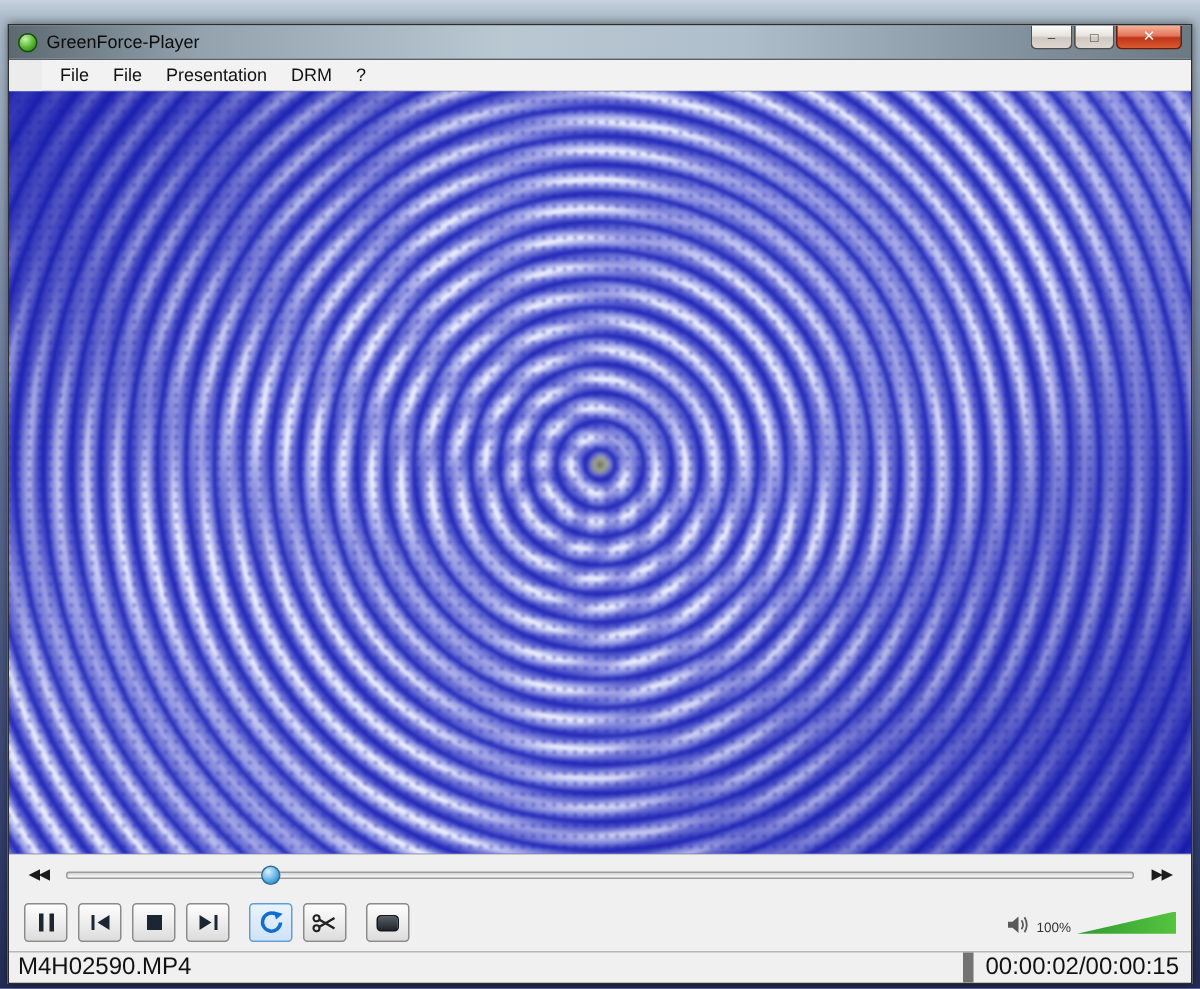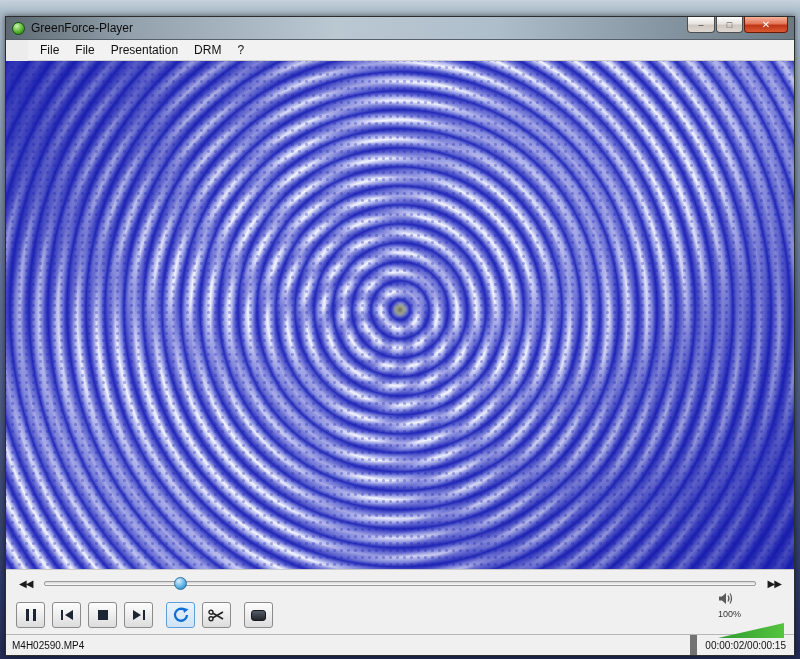--- a/index.html
+++ b/index.html
@@ -94,31 +94,31 @@
   }
   .icon-pause{ width:10px; height:12px; border-left:3px solid #1c2533; border-right:3px solid #1c2533; }
   .tri-l{ width:0; height:0; border-top:5px solid transparent; border-bottom:5px solid transparent; border-right:8px solid #1c2533; }
   .tri-r{ width:0; height:0; border-top:5px solid transparent; border-bottom:5px solid transparent; border-left:8px solid #1c2533; }
   .bar-v{ width:2px; height:10px; background:#1c2533; }
   .step{ display:flex; align-items:center; gap:2px; }
   .icon-stop{ width:10px; height:10px; background:#1c2533; }
   .icon-slab{ width:15px; height:11px; border-radius:3px;
     background:linear-gradient(180deg,#565d66 0%, #22262c 100%); border:1px solid #14171b; }
   
-  .volume{ margin-left:auto; display:flex; align-items:flex-start; gap:4px;flex-direction:column; }
+  .volume{ margin-left:auto; display:flex; align-items:flex-end; gap:4px; }
   .vol-label{ font-size:9px; color:#333; }
   .wedge{
     width:66px; height:15px;
     background:linear-gradient(90deg,#2f9a33 0%, #55c43e 100%);
     clip-path:polygon(0% 100%, 100% 0%, 100% 100%);
   }
   
   .statusbar{
     height:21px; flex:0 0 21px; display:flex; align-items:center;
-    background:#f0f0f0; border-top:1px solid #b7b7b7; font-size:10px; color:#111;
+    background:#f0f0f0; border-top:1px solid #b7b7b7; font-size:16px; color:#111;
   }
   .status-file{ padding-left:6px; }
   .status-time{ margin-left:auto; border-left:7px solid #737373; height:100%;
     display:flex; align-items:center; padding:0 8px; }
 </style>
 </head>
 <body>
 
 <div class="window">
 

